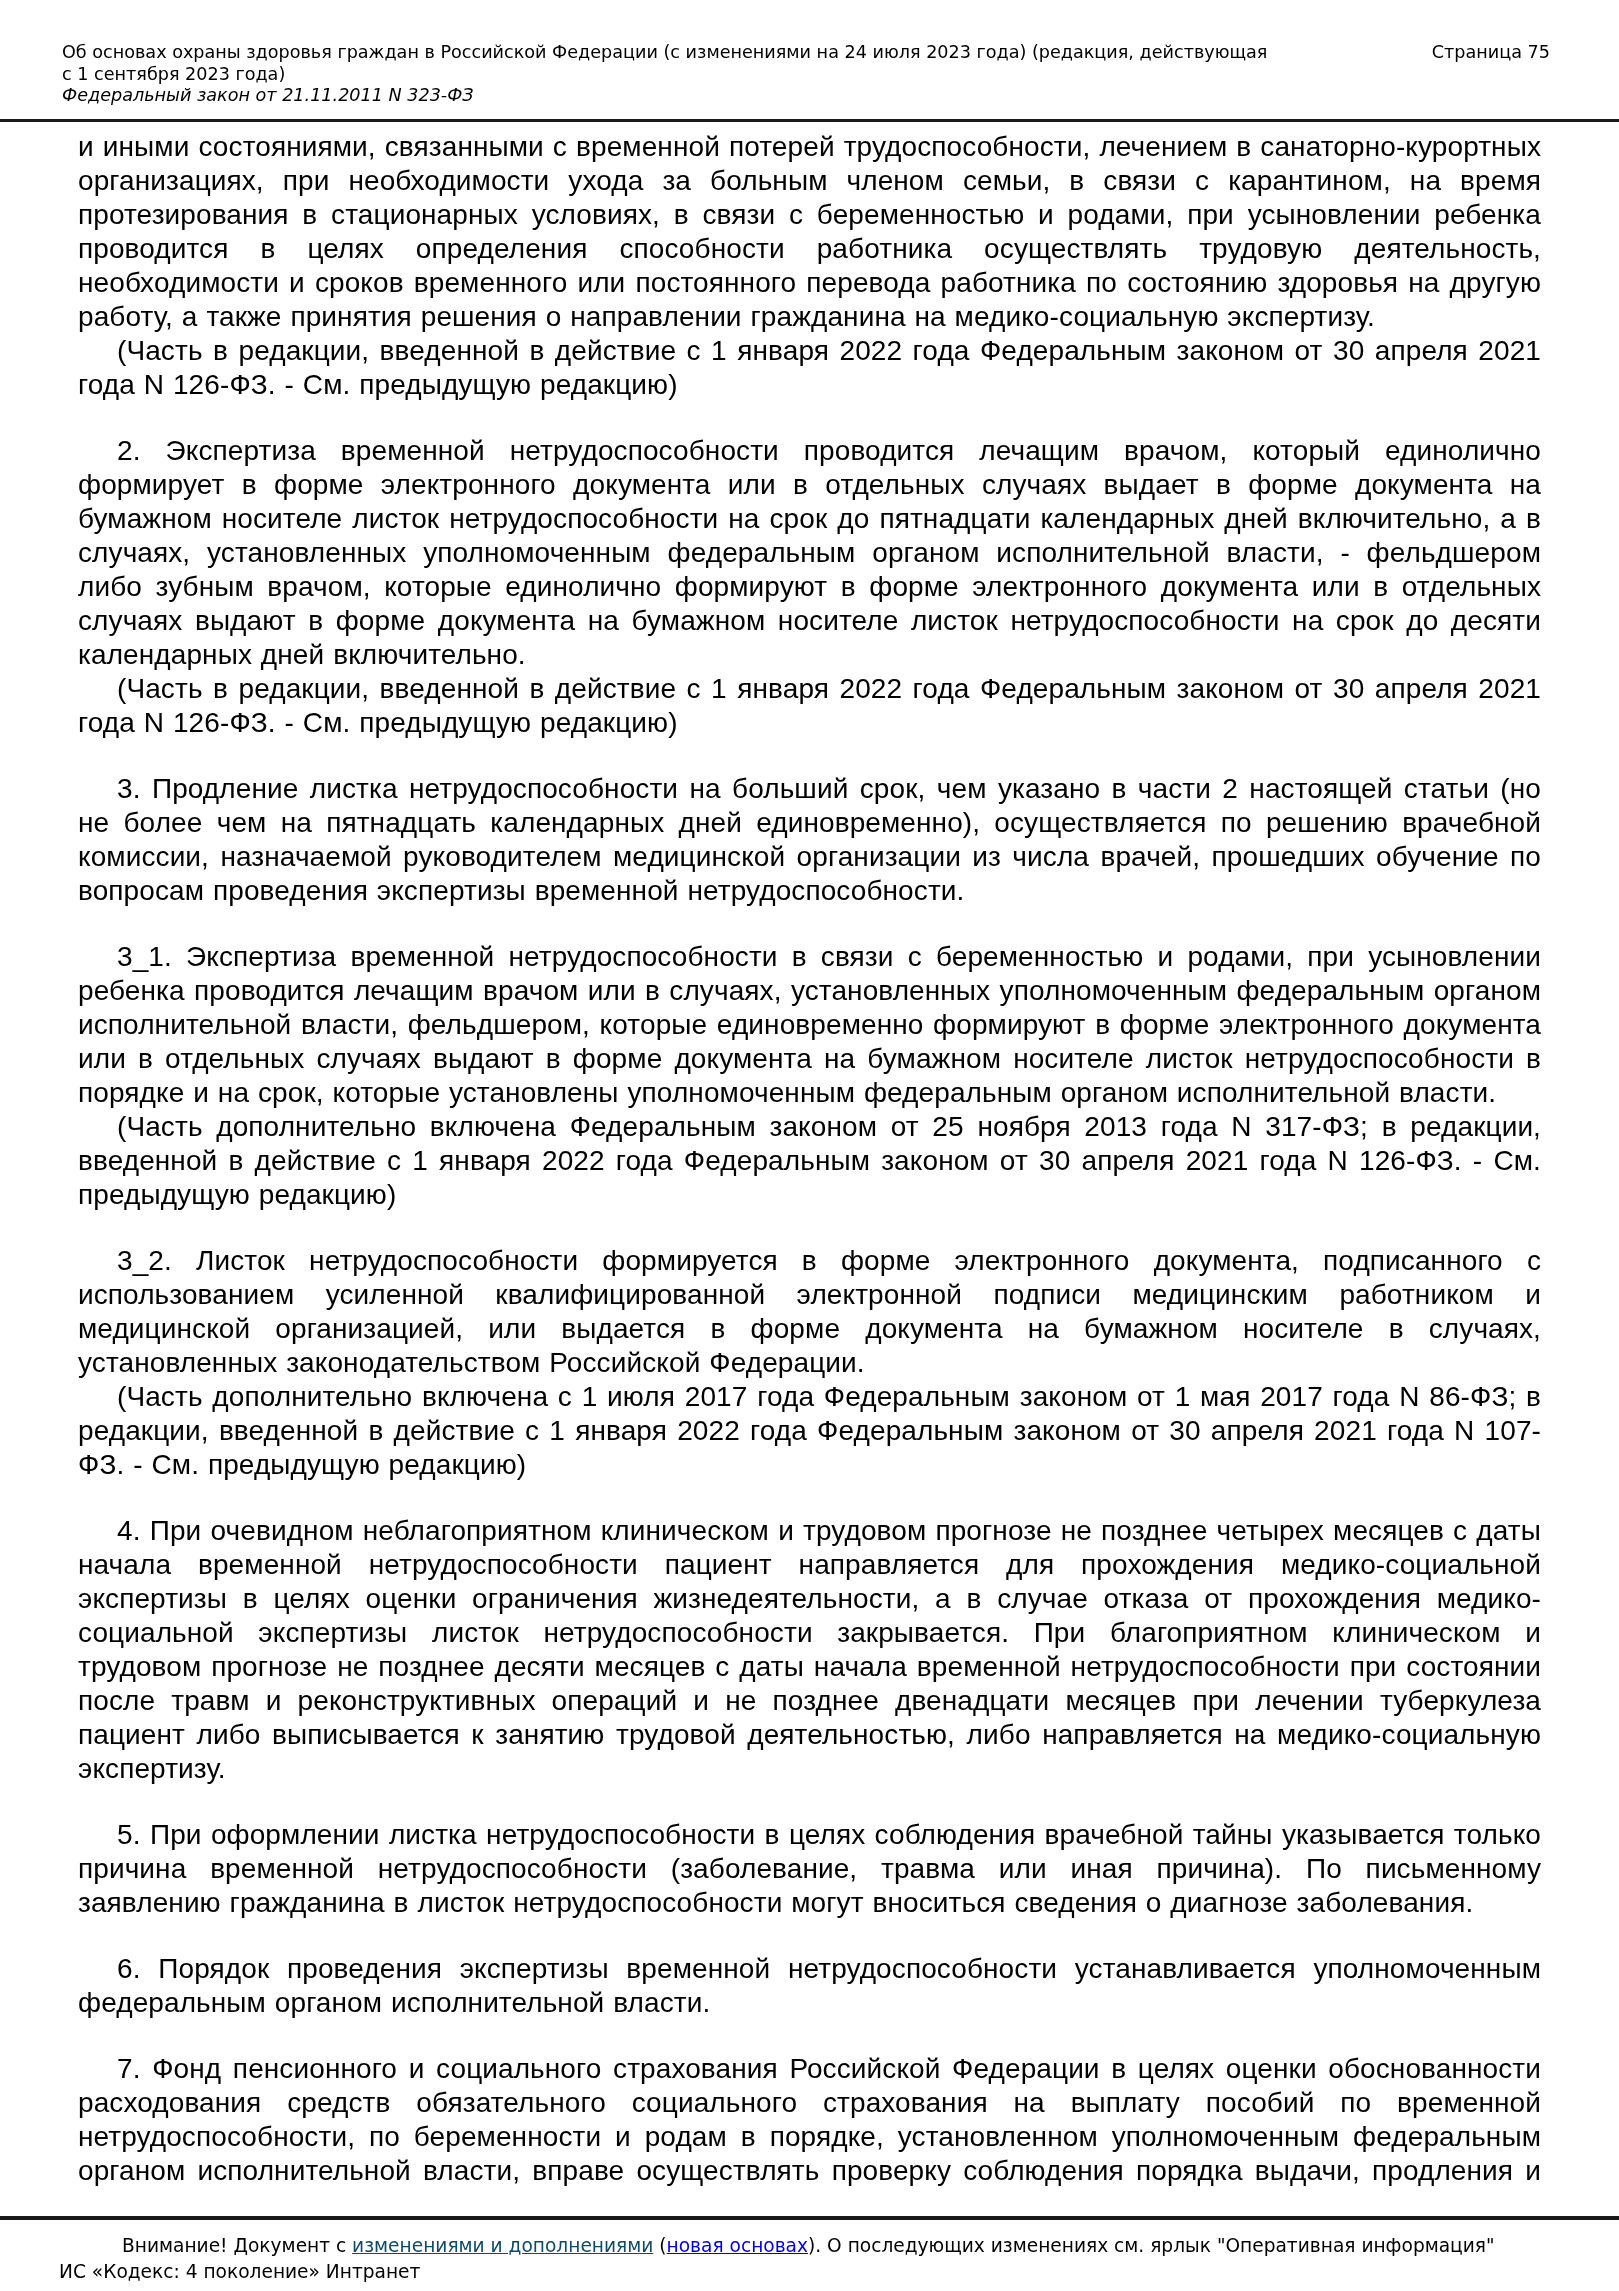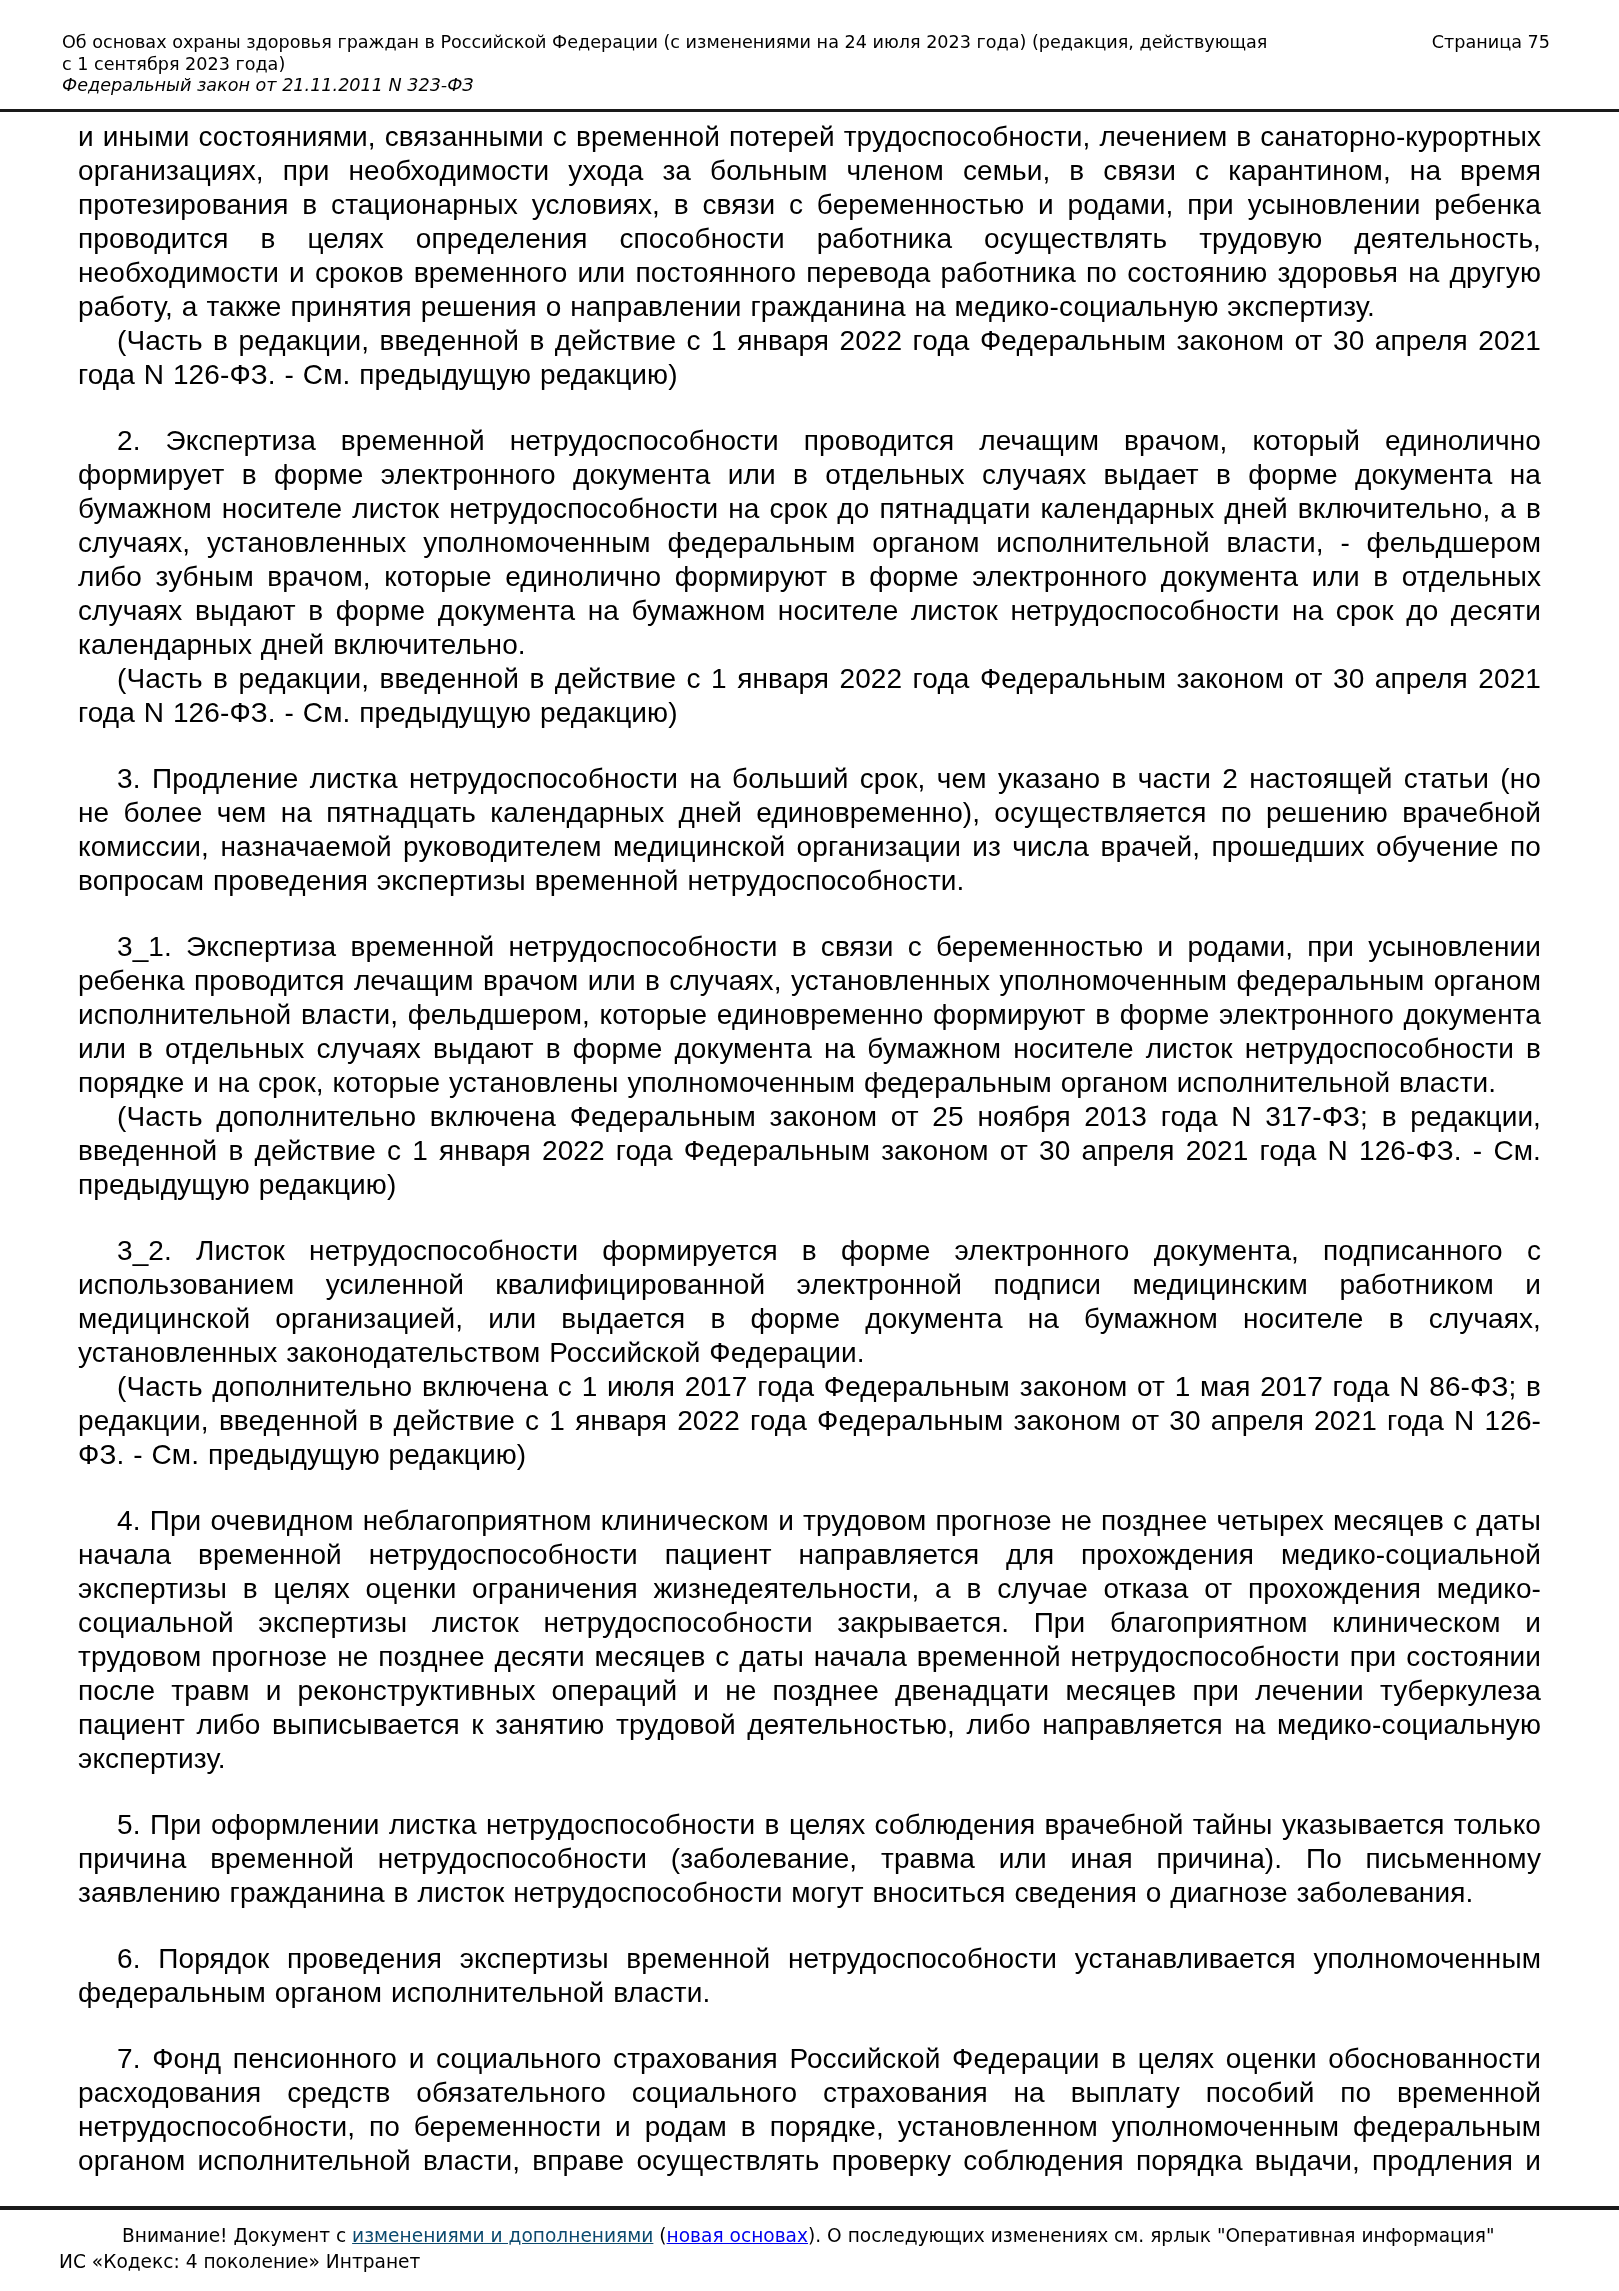--- a/index.html
+++ b/index.html
@@ -8,21 +8,21 @@
     width: 1619px;
     height: 2292px;
     background: #ffffff;
     color: #000000;
     overflow: hidden;
     box-sizing: border-box;
   }
 
   
   .doc-header {
-    padding: 32px 69px 0 62px;
+    padding: 42px 69px 0 62px;
     font-family: "DejaVu Sans", sans-serif;
     font-size: 17.6px;
     line-height: 21.6px;
     color: #000000;
   }
   .header-row { display: flex; justify-content: space-between; align-items: flex-start; }
   .header-title { max-width: 1304px; }
   .header-page { white-space: nowrap; padding-left: 39px; }
   .header-subtitle { font-style: italic; }
 
@@ -80,21 +80,21 @@
 
   <main class="doc-body" id="body-paragraphs">
       <p class="para">и иными состояниями, связанными с временной потерей трудоспособности, лечением в санаторно-курортных организациях, при необходимости ухода за больным членом семьи, в связи с карантином, на время протезирования в стационарных условиях, в связи с беременностью и родами, при усыновлении ребенка проводится в целях определения способности работника осуществлять трудовую деятельность, необходимости и сроков временного или постоянного перевода работника по состоянию здоровья на другую работу, а также принятия решения о направлении гражданина на медико-социальную экспертизу.</p>
       <p class="para indent">(Часть в редакции, введенной в действие с 1 января 2022 года Федеральным законом от 30 апреля 2021 года N 126-ФЗ. - См. предыдущую редакцию)</p>
       <p class="para indent spaced">2. Экспертиза временной нетрудоспособности проводится лечащим врачом, который единолично формирует в форме электронного документа или в отдельных случаях выдает в форме документа на бумажном носителе листок нетрудоспособности на срок до пятнадцати календарных дней включительно, а в случаях, установленных уполномоченным федеральным органом исполнительной власти, - фельдшером либо зубным врачом, которые единолично формируют в форме электронного документа или в отдельных случаях выдают в форме документа на бумажном носителе листок нетрудоспособности на срок до десяти календарных дней включительно.</p>
       <p class="para indent">(Часть в редакции, введенной в действие с 1 января 2022 года Федеральным законом от 30 апреля 2021 года N 126-ФЗ. - См. предыдущую редакцию)</p>
       <p class="para indent spaced">3. Продление листка нетрудоспособности на больший срок, чем указано в части 2 настоящей статьи (но не более чем на пятнадцать календарных дней единовременно), осуществляется по решению врачебной комиссии, назначаемой руководителем медицинской организации из числа врачей, прошедших обучение по вопросам проведения экспертизы временной нетрудоспособности.</p>
       <p class="para indent spaced">3_1. Экспертиза временной нетрудоспособности в связи с беременностью и родами, при усыновлении ребенка проводится лечащим врачом или в случаях, установленных уполномоченным федеральным органом исполнительной власти, фельдшером, которые единовременно формируют в форме электронного документа или в отдельных случаях выдают в форме документа на бумажном носителе листок нетрудоспособности в порядке и на срок, которые установлены уполномоченным федеральным органом исполнительной власти.</p>
       <p class="para indent">(Часть дополнительно включена Федеральным законом от 25 ноября 2013 года N 317-ФЗ; в редакции, введенной в действие с 1 января 2022 года Федеральным законом от 30 апреля 2021 года N 126-ФЗ. - См. предыдущую редакцию)</p>
       <p class="para indent spaced">3_2. Листок нетрудоспособности формируется в форме электронного документа, подписанного с использованием усиленной квалифицированной электронной подписи медицинским работником и медицинской организацией, или выдается в форме документа на бумажном носителе в случаях, установленных законодательством Российской Федерации.</p>
-      <p class="para indent">(Часть дополнительно включена с 1 июля 2017 года Федеральным законом от 1 мая 2017 года N 86-ФЗ; в редакции, введенной в действие с 1 января 2022 года Федеральным законом от 30 апреля 2021 года N 126-ФЗ. - См. предыдущую редакцию)</p>
+      <p class="para indent">(Часть дополнительно включена с 1 июля 2017 года Федеральным законом от 1 мая 2017 года N 86-ФЗ; в редакции, введенной в действие с 1 января 2022 года Федеральным законом от 30 апреля 2021 года N 107-ФЗ. - См. предыдущую редакцию)</p>
       <p class="para indent spaced">4. При очевидном неблагоприятном клиническом и трудовом прогнозе не позднее четырех месяцев с даты начала временной нетрудоспособности пациент направляется для прохождения медико-социальной экспертизы в целях оценки ограничения жизнедеятельности, а в случае отказа от прохождения медико-социальной экспертизы листок нетрудоспособности закрывается. При благоприятном клиническом и трудовом прогнозе не позднее десяти месяцев с даты начала временной нетрудоспособности при состоянии после травм и реконструктивных операций и не позднее двенадцати месяцев при лечении туберкулеза пациент либо выписывается к занятию трудовой деятельностью, либо направляется на медико-социальную экспертизу.</p>
       <p class="para indent spaced">5. При оформлении листка нетрудоспособности в целях соблюдения врачебной тайны указывается только причина временной нетрудоспособности (заболевание, травма или иная причина). По письменному заявлению гражданина в листок нетрудоспособности могут вноситься сведения о диагнозе заболевания.</p>
       <p class="para indent spaced">6. Порядок проведения экспертизы временной нетрудоспособности устанавливается уполномоченным федеральным органом исполнительной власти.</p>
       <p class="para indent spaced justify-last">7. Фонд пенсионного и социального страхования Российской Федерации в целях оценки обоснованности расходования средств обязательного социального страхования на выплату пособий по временной нетрудоспособности, по беременности и родам в порядке, установленном уполномоченным федеральным органом исполнительной власти, вправе осуществлять проверку соблюдения порядка выдачи, продления и</p>
     </main>
 
   <hr class="rule rule-bottom">
 
   <footer class="doc-footer">
     <p class="notice"><span>Внимание! Документ с </span><a href="#" class="doc-link" style="color: #0c4a6e;">изменениями и дополнениями</a><span> (</span><a href="#" class="doc-link" style="color: rgb(0, 0, 238);">новая основах</a><span>). О последующих изменениях см. ярлык "Оперативная информация"</span></p>

